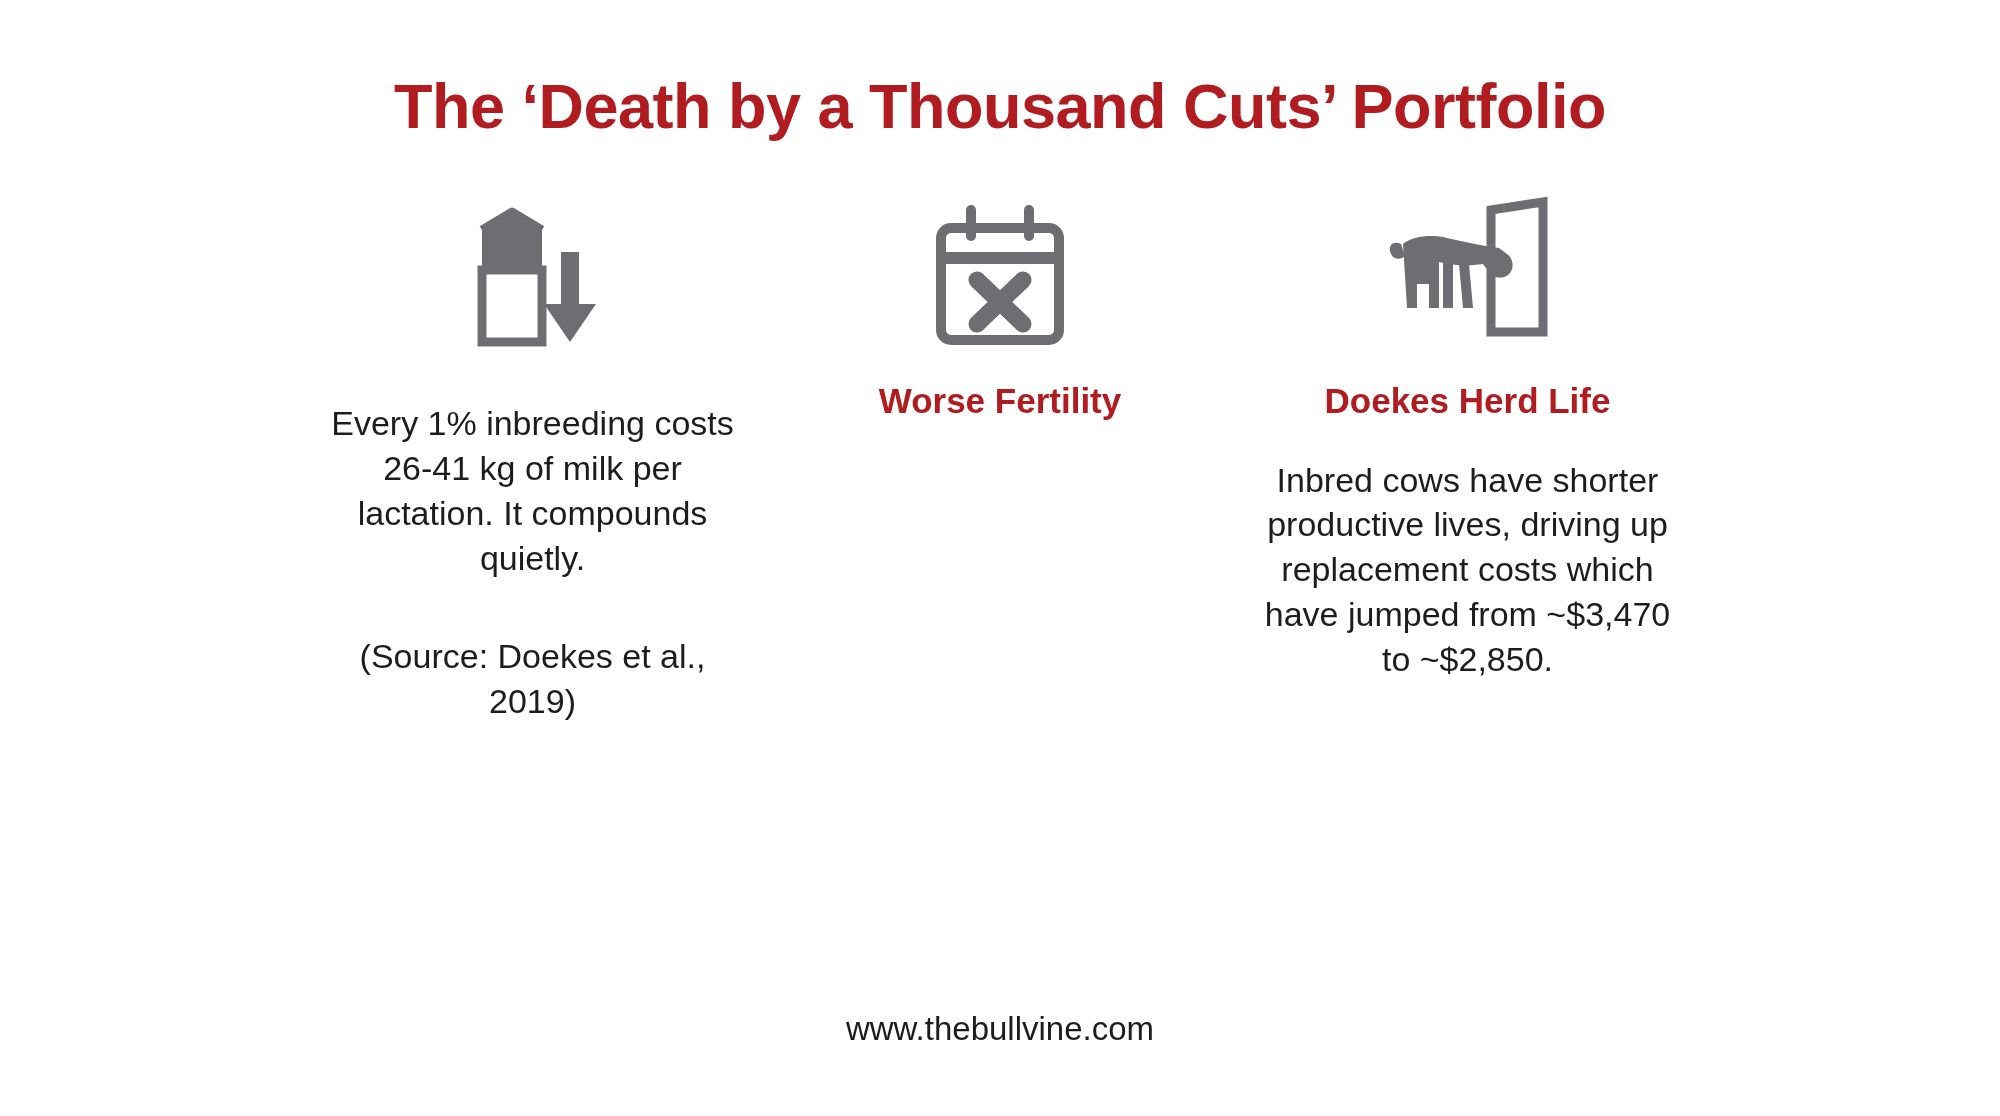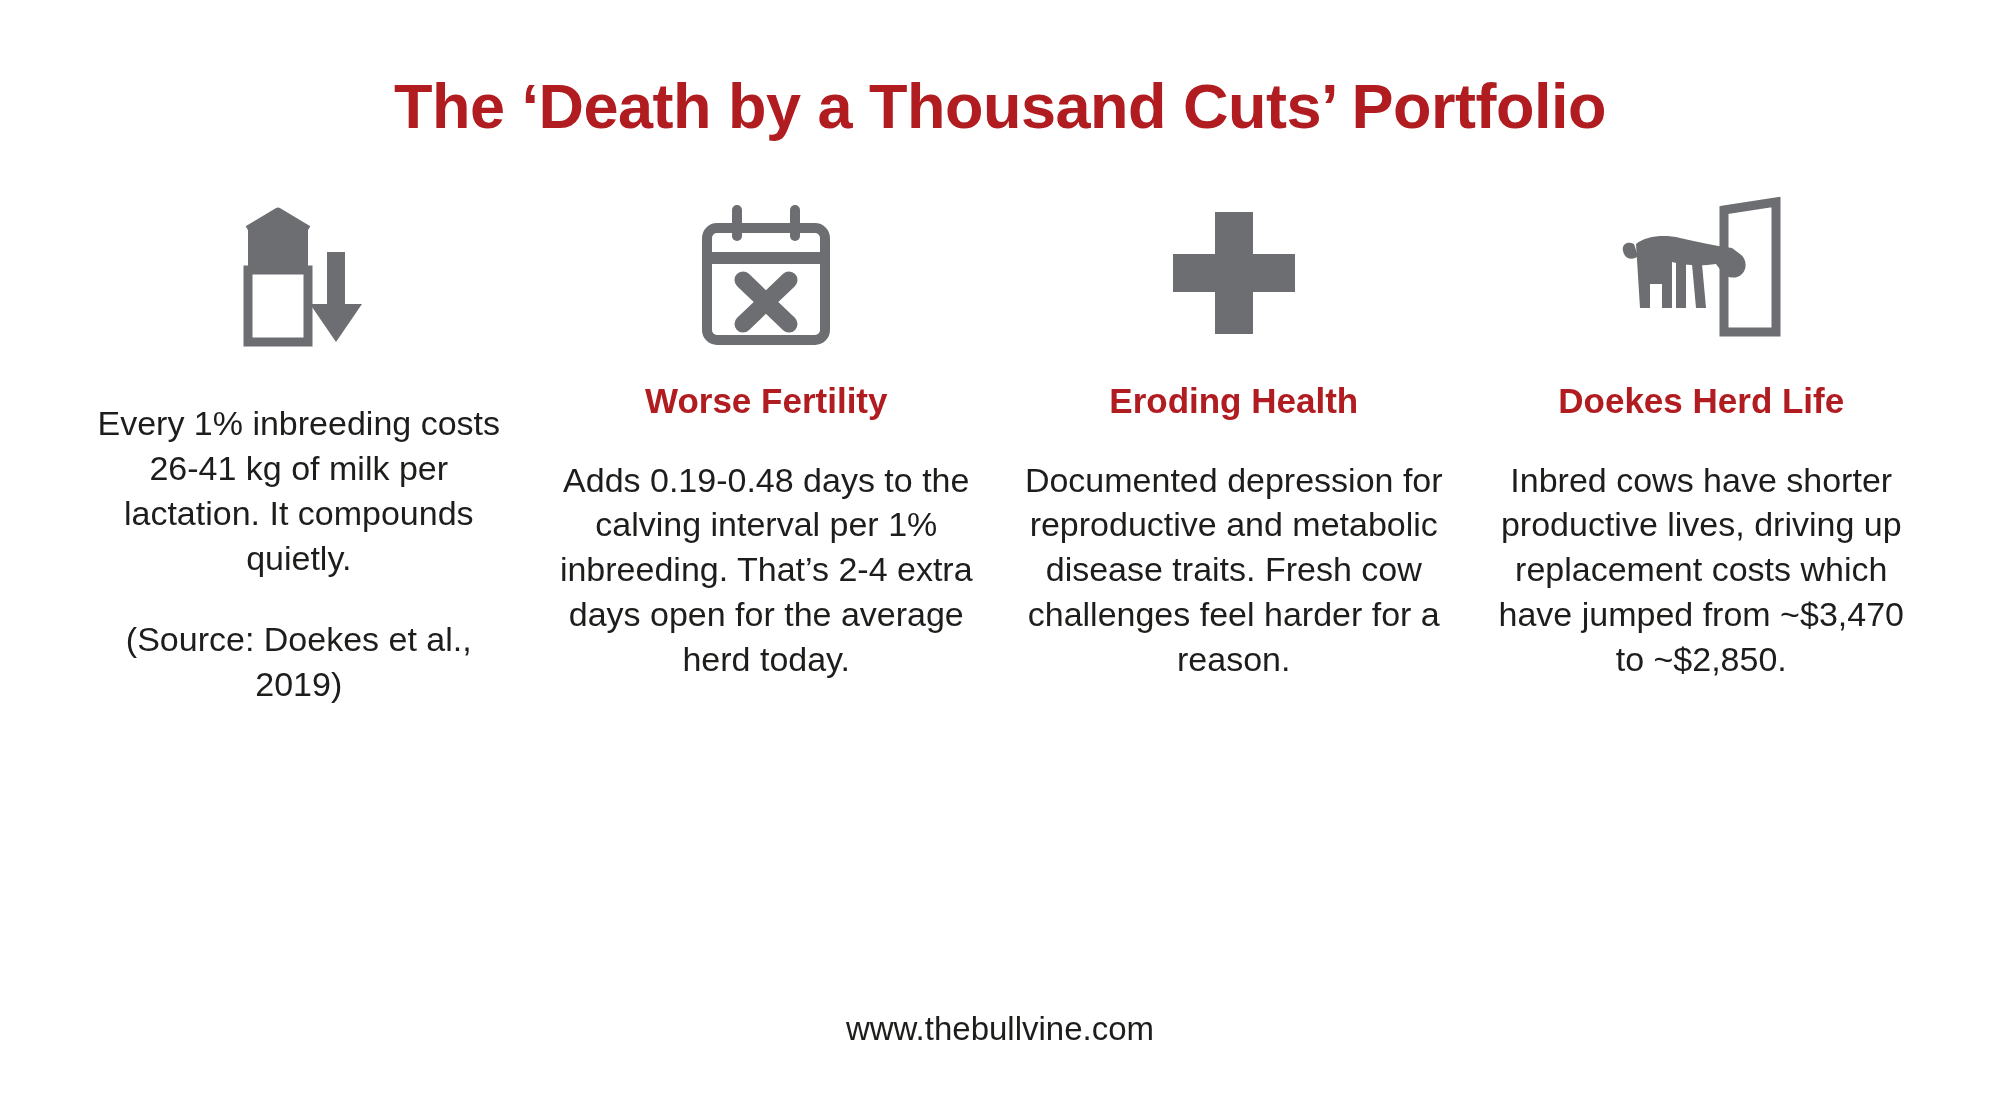--- a/index.html
+++ b/index.html
@@ -69,21 +69,21 @@
   .col-body {
     margin-top: 36px;
     font-size: 34px;
     color: #1d1d1b;
     text-align: center;
     line-height: 1.32;
     max-width: 430px;
     white-space: pre-line;
   }
   .col-source {
-    margin-top: 36px;
+    margin-top: 53px;
     font-size: 34px;
     color: #1d1d1b;
     text-align: center;
     line-height: 1.32;
     max-width: 430px;
     white-space: pre-line;
   }
   .footer {
     position: absolute;
     left: 0;
@@ -128,34 +128,23 @@
             <rect x="26" y="36" width="118" height="112" rx="10"></rect>
             <path d="M26 66 L144 66" stroke-width="12"></path>
             <path d="M56 18 L56 44" stroke-linecap="round"></path>
             <path d="M114 18 L114 44" stroke-linecap="round"></path>
             <path d="M62 88 L108 132" stroke-width="17" stroke-linecap="round"></path>
             <path d="M108 88 L62 132" stroke-width="17" stroke-linecap="round"></path>
           </g>
         </svg>
       </div>
       <div class="col-title">Worse Fertility</div>
-      <div class="col-body">Adds 0.19-0.48 days to the calving interval per 1% inbreeding. That’s 2-4 extra days open for the average herd today.</div>
       <div class="col-source"></div>
     </div>
 
-    <div class="col">
-      <div class="icon-wrap">
-        <svg width="170" height="170" viewBox="0 0 170 170" fill="none">
-          <path d="M66 20 H104 V62 H146 V100 H104 V142 H66 V100 H24 V62 H66 Z" fill="#6d6e71"></path>
-        </svg>
-      </div>
-      <div class="col-title">Eroding Health</div>
-      <div class="col-body">Documented depression for reproductive and metabolic disease traits. Fresh cow challenges feel harder for a reason.</div>
-      <div class="col-source"></div>
-    </div>
 
     <div class="col">
       <div class="icon-wrap">
         <svg width="190" height="170" viewBox="0 0 190 170" fill="none">
           <g fill="#6d6e71">
             <path d="M118 18 L170 10 L170 140 L118 140 Z" fill="none" stroke="#6d6e71" stroke-width="9"></path>
             <circle cx="128" cy="80" r="5"></circle>
             <path d="M30 52 C40 44 58 42 74 46 C92 50 110 54 126 56 L134 62 C140 66 142 76 136 82 C130 88 120 86 116 80 L110 72 C96 74 80 74 66 70 L66 116 L56 116 L56 92 L44 92 L44 116 L34 116 Z"></path>
             <path d="M80 70 L80 116 L70 116 L70 70 Z"></path>
             <path d="M96 72 L100 116 L90 116 L86 72 Z"></path>

